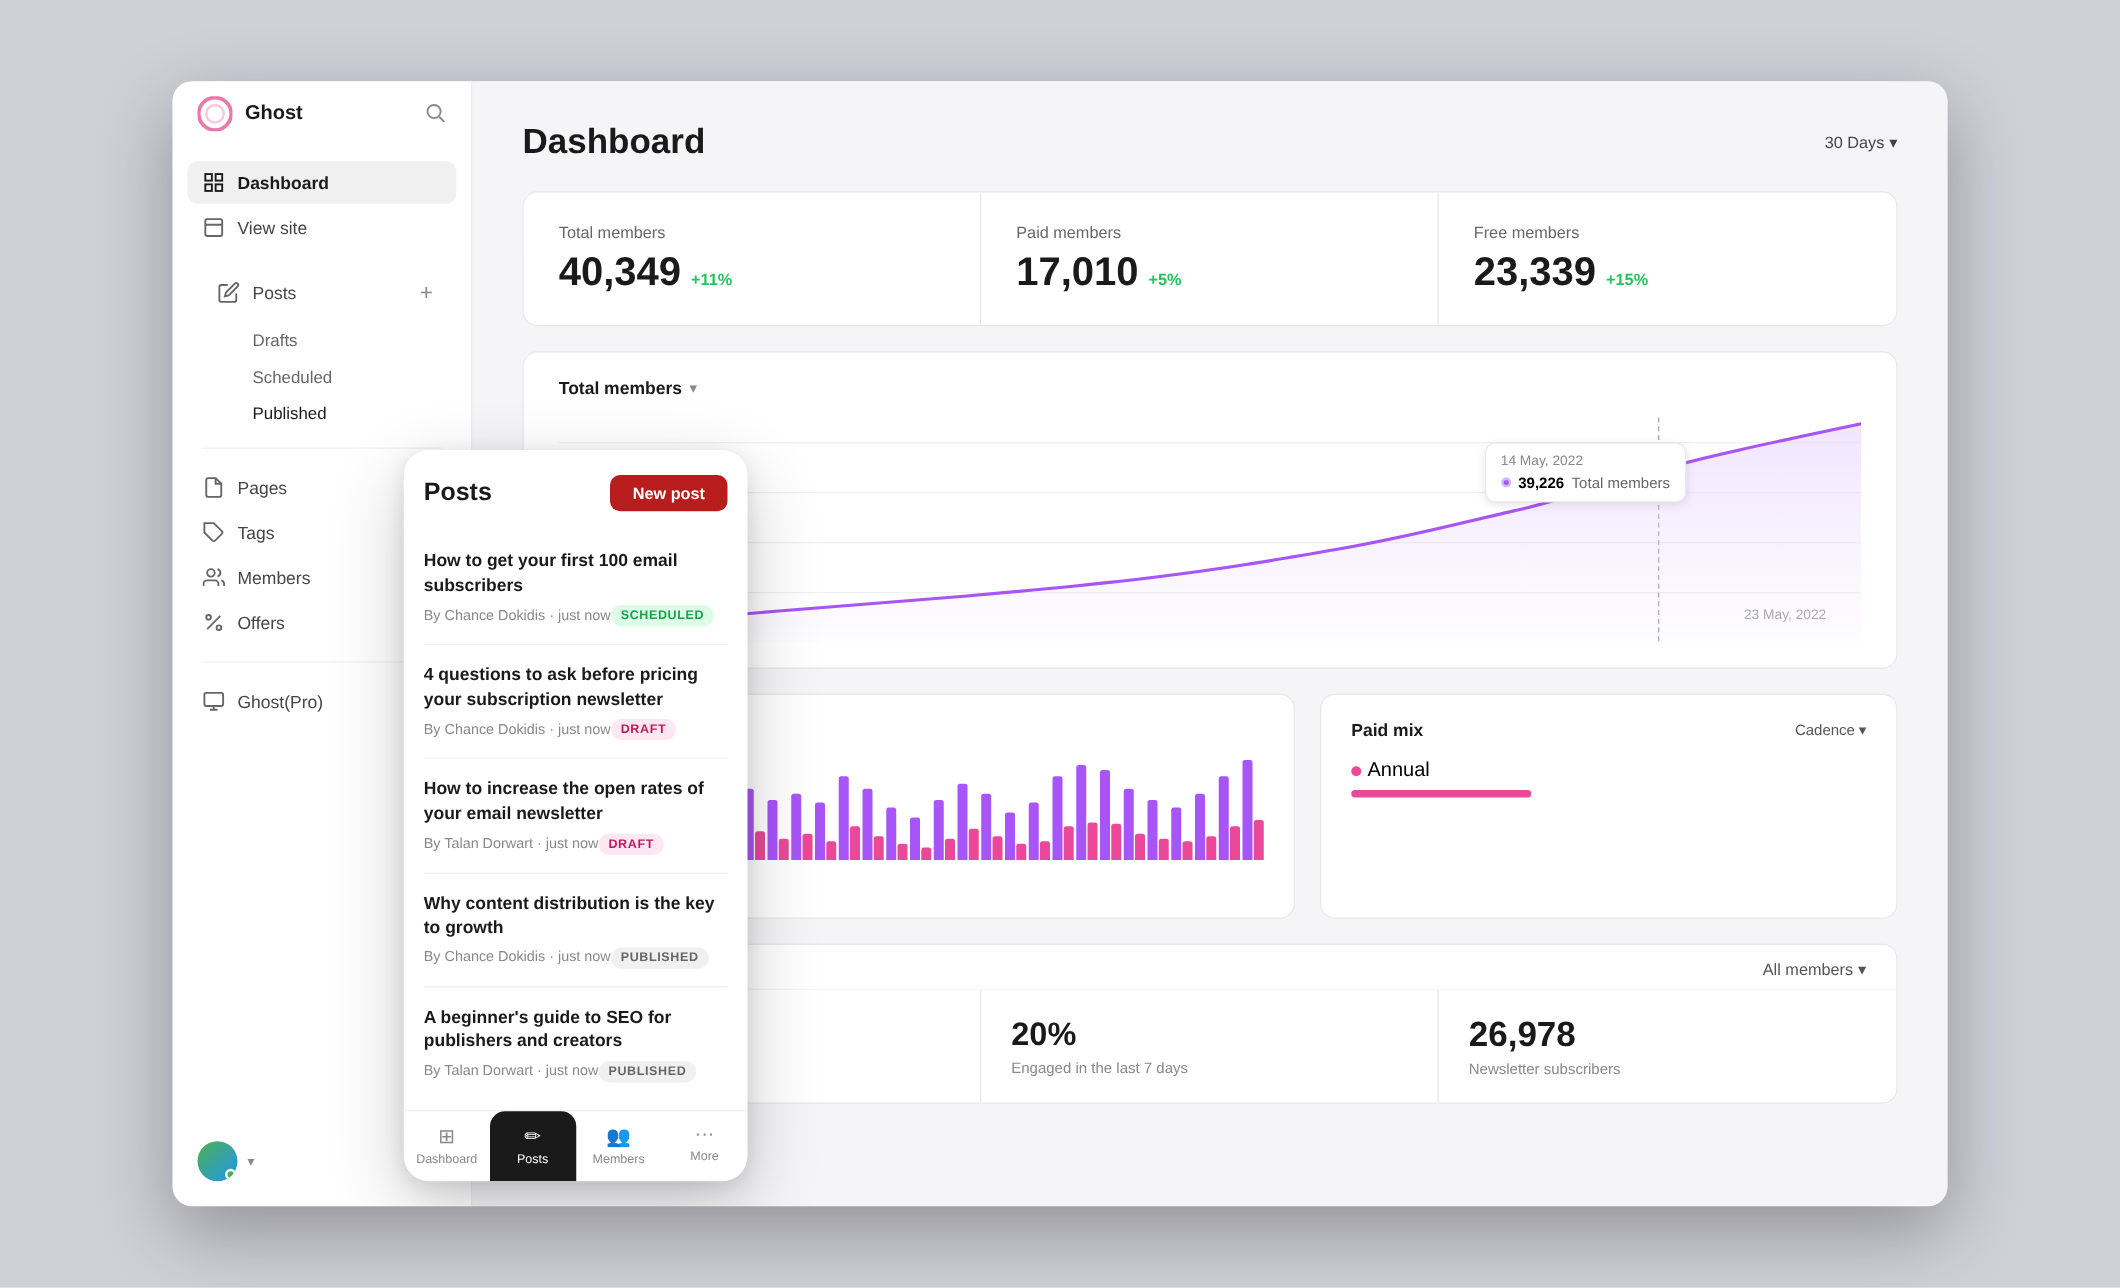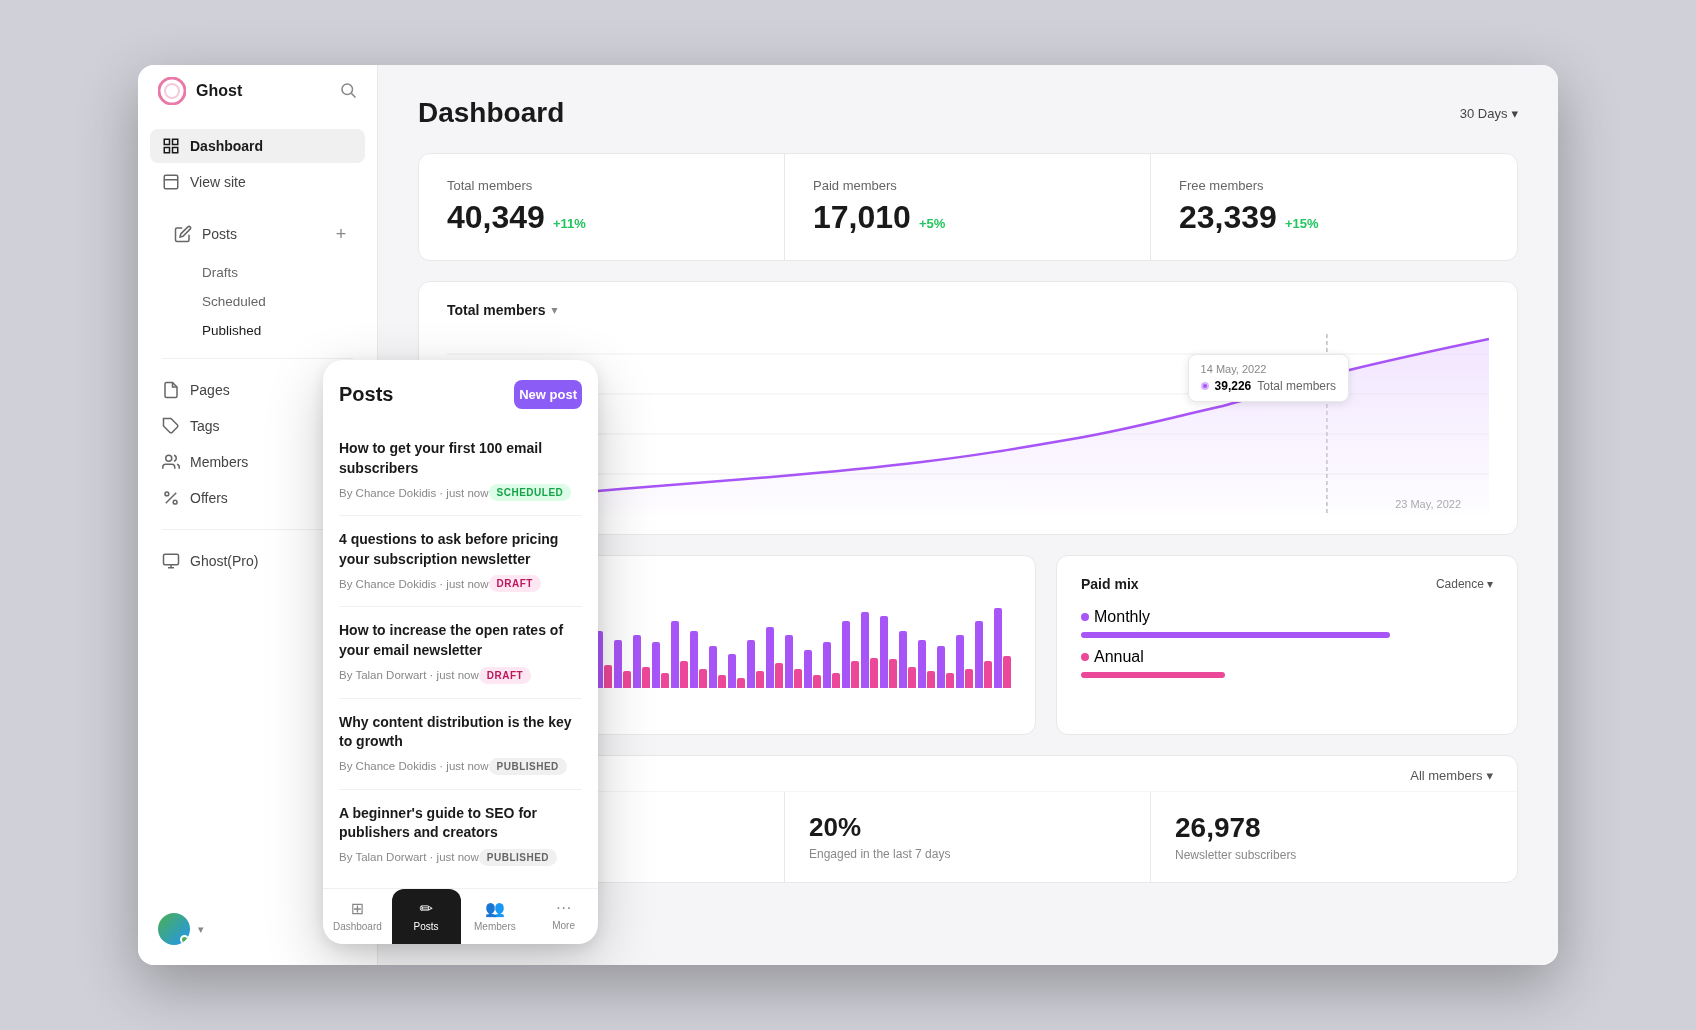--- a/index.html
+++ b/index.html
@@ -234,21 +234,21 @@
     .tooltip-dot {
       width: 8px;
       height: 8px;
       border-radius: 50%;
       background: #a855f7;
       border: 2px solid #d8b4fe;
     }
     .chart-date-label {
       position: absolute;
       right: 28px;
-      bottom: 4px;
+      bottom: 16px;
       font-size: 11px;
       color: #aaa;
     }
 
     
     .bottom-row {
       display: grid;
       grid-template-columns: 1fr 1fr;
       gap: 20px;
     }
@@ -319,25 +319,25 @@
       align-items: center;
       justify-content: space-between;
       margin-bottom: 16px;
     }
     .mobile-posts-title {
       font-size: 20px;
       font-weight: 700;
       color: #1a1a1a;
     }
     .new-post-btn {
-      background: #8b5cf6;
+      background: #b91c1c;
       color: #fff;
       border: none;
       border-radius: 8px;
-      padding: 7px 5px;
+      padding: 7px 18px;
       font-size: 13px;
       font-weight: 600;
       cursor: pointer;
     }
     .post-item {
       padding: 14px 0;
       border-bottom: 1px solid #f0f0f0;
     }
     .post-item:last-child { border-bottom: none; }
     .post-title {
@@ -721,27 +721,20 @@
         <div class="bottom-card-header">
           <span class="bottom-card-title">Paid mix</span>
           <div class="bottom-card-selector">
             <span>Cadence</span>
             <span>▾</span>
           </div>
         </div>
         <div class="paid-mix-row">
           <div>
             <div class="legend-item" style="margin-bottom:6px;">
-              <div class="legend-dot" style="background:#a855f7;"></div>
-              <span>Monthly</span>
-            </div>
-            <div style="background:#a855f7;height:6px;border-radius:3px;width:75%;"></div>
-          </div>
-          <div>
-            <div class="legend-item" style="margin-bottom:6px;">
               <div class="legend-dot" style="background:#ec4899;"></div>
               <span>Annual</span>
             </div>
             <div style="background:#ec4899;height:6px;border-radius:3px;width:35%;"></div>
           </div>
         </div>
       </div>
     </div>
 
     <div style="background:#fff;border-radius:12px;border:1px solid #e8e8e8;margin-top:20px;overflow:hidden;">

